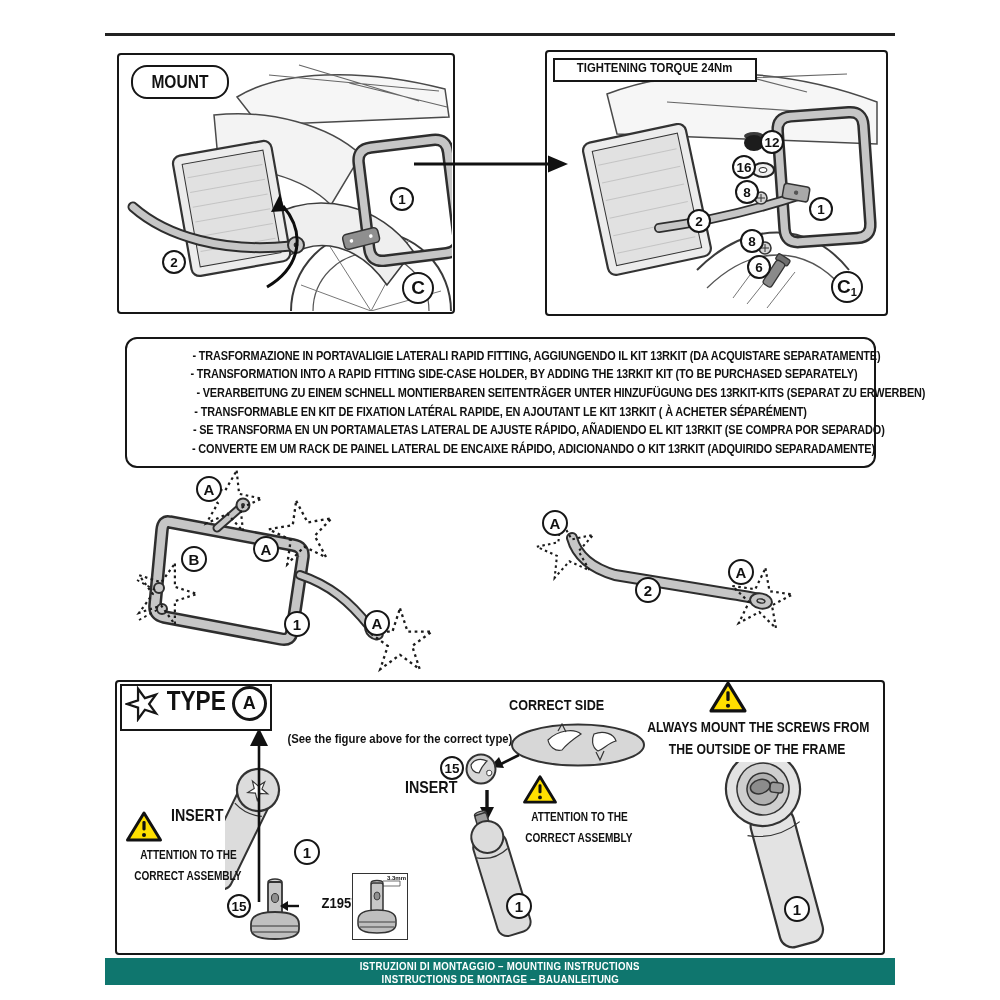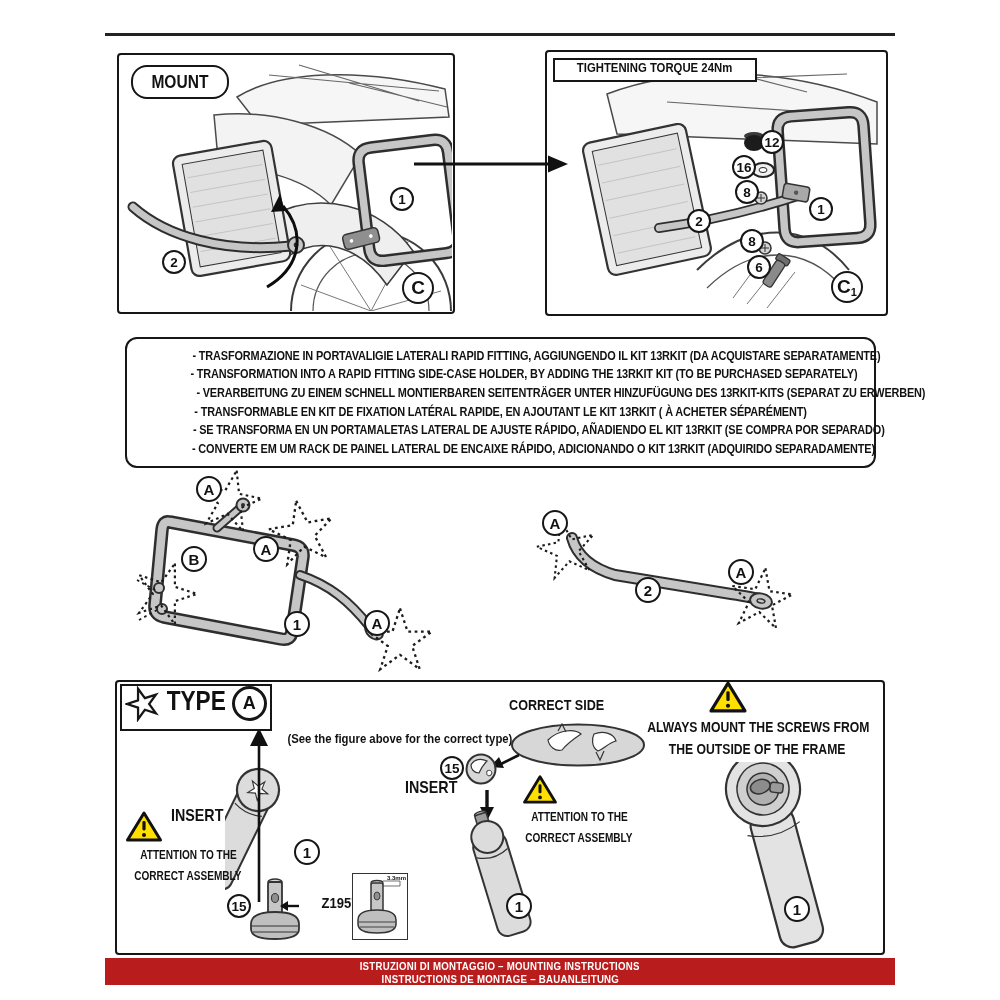--- a/index.html
+++ b/index.html
@@ -17,21 +17,21 @@
   .pill { position:absolute; border:2.5px solid #161616; border-radius:16px; background:#fff;
           display:flex; align-items:center; justify-content:center; font-weight:bold; z-index:5; }
   .boxlabel { position:absolute; border:2.5px solid #161616; background:#fff;
           display:flex; align-items:flex-start; justify-content:center; font-weight:bold; z-index:5; box-sizing:border-box; }
   .topline { position:absolute; left:105px; top:33px; width:790px; height:3px; background:#222; }
   .notebox { position:absolute; left:125px; top:337px; width:751px; height:131px; border:2.5px solid #161616;
              border-radius:12px; box-sizing:border-box; display:flex; flex-direction:column; justify-content:center; background:#fff; }
   .noteline { font-size:13px; font-weight:bold; line-height:18.6px; text-align:center; letter-spacing:-0.2px; }
   .bottombox { position:absolute; left:115px; top:680px; width:770px; height:275px; border:2.5px solid #161616;
                border-radius:4px; box-sizing:border-box; background:#fff; }
-  .footerbar { position:absolute; left:105px; top:958px; width:790px; height:27px; background:#b91c1c;
+  .footerbar { position:absolute; left:105px; top:958px; width:790px; height:27px; background:#0f766e;
                overflow:hidden; text-align:center; z-index:8; }
   .footerbar div { color:#fff; font-weight:bold; font-size:11.5px; line-height:13px; letter-spacing:.3px; }
   .hdr { position:absolute; font-weight:bold; z-index:5; }
   svg { display:block; }
   .tube-o { fill:none; stroke:#2e2e2e; stroke-linejoin:round; stroke-linecap:round; }
   .tube-i { fill:none; stroke:#c6c6c6; stroke-linejoin:round; stroke-linecap:round; }
   .star-d { fill:none; stroke:#1c1c1c; stroke-width:2.2; stroke-dasharray:2.6 3.4; }
 </style>
 </head>
 <body>

